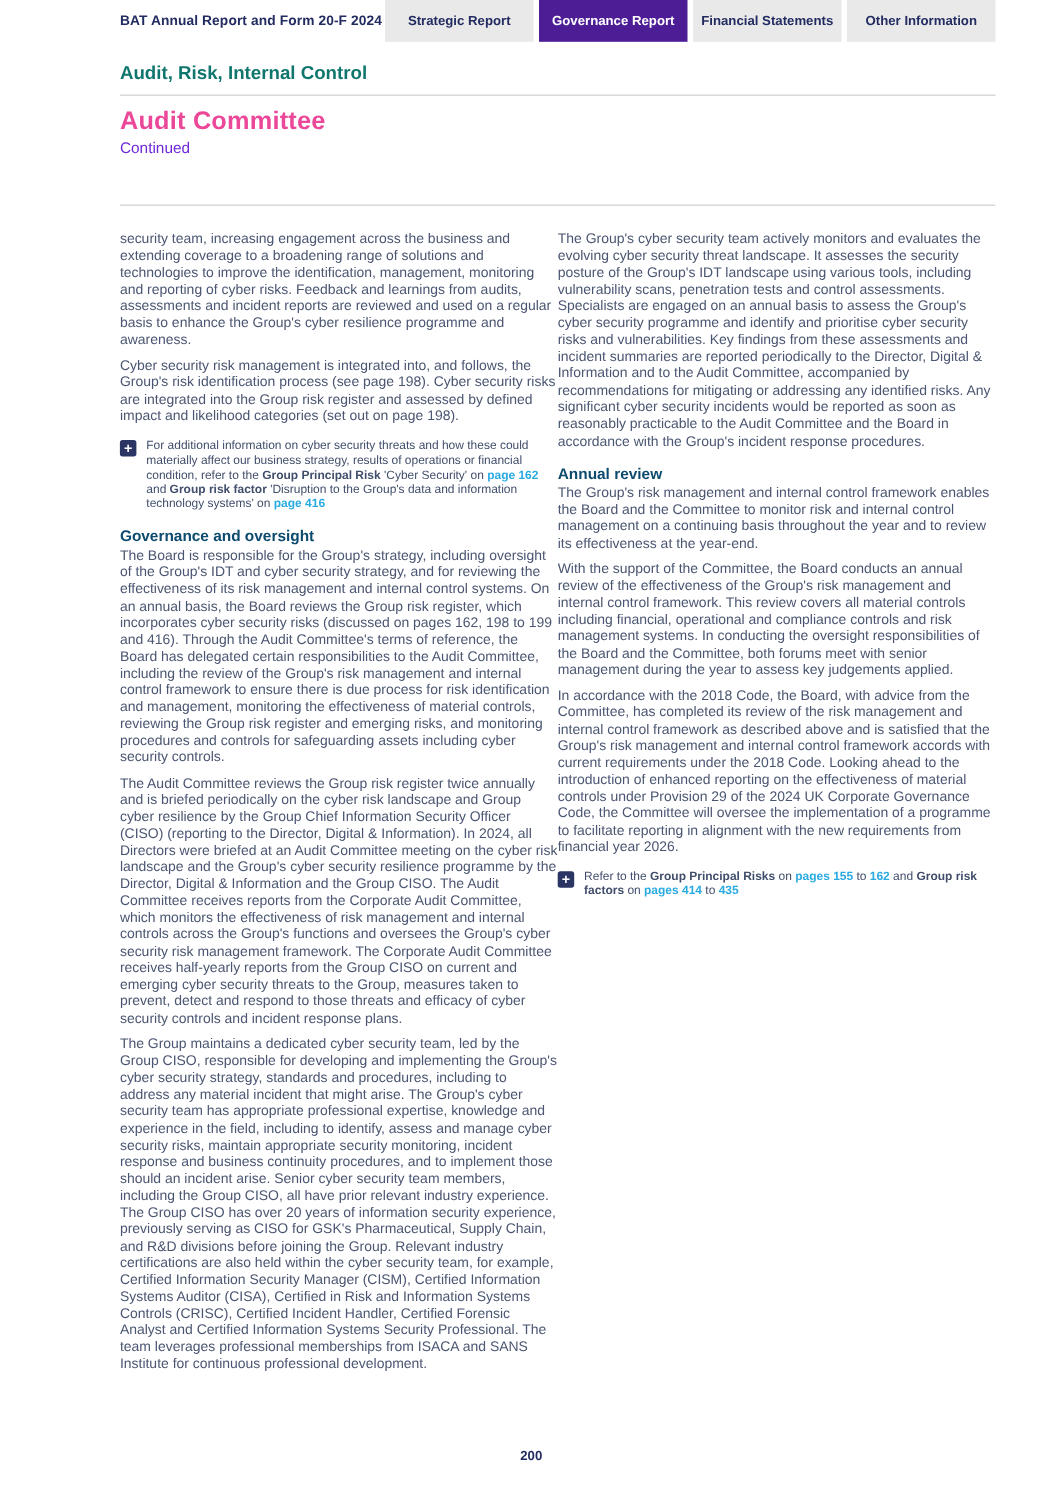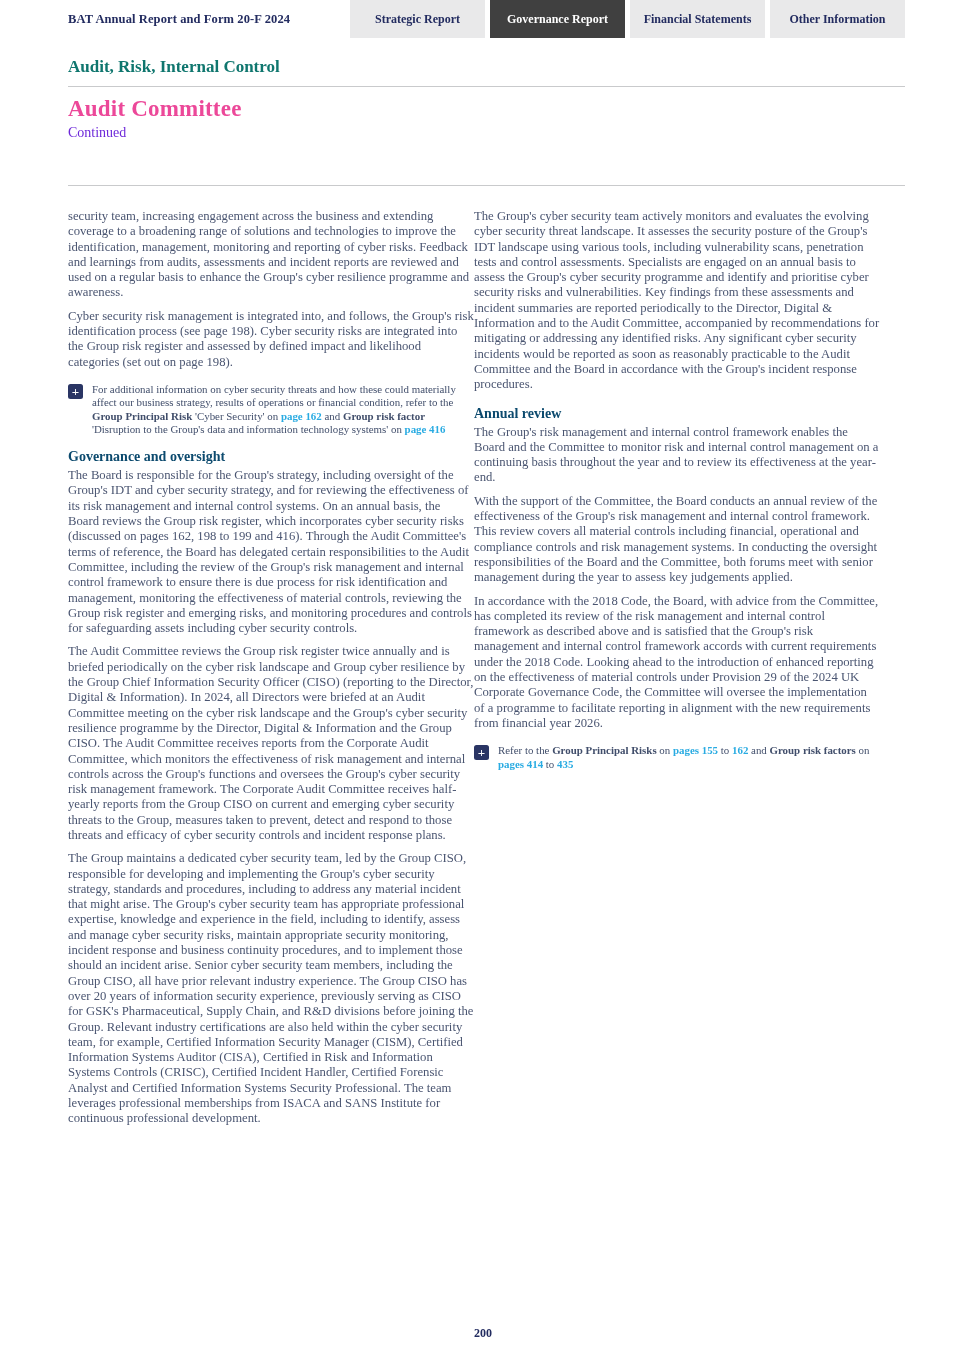--- a/index.html
+++ b/index.html
@@ -1,32 +1,33 @@
 <!DOCTYPE html>
 <html><head>
 <meta charset="utf-8">
 <style>
   * { box-sizing: border-box; }
   html,body { margin:0; padding:0; background:#ffffff; }
   .page {
     width:966px; height:1365px; position:relative; overflow:hidden;
     background:#ffffff;
-    font-family:Liberation Serif, serif;
+    font-family:Liberation Sans, sans-serif;
+    padding-left:41px;
     -webkit-font-smoothing:antialiased;
   }
   
   .top-bar { display:flex; justify-content:space-between; align-items:stretch;
     height:38px; padding-left:68px; padding-right:61px; }
   .report-title { font-size:12.5px; font-weight:bold; color:#232C60;
     align-self:center; letter-spacing:.1px; }
   .tabs { display:flex; gap:5px;border-radius:18px; }
   .tab { width:135px; display:flex; align-items:center; justify-content:center;
     background:#E9E9EA; color:#232C60; font-weight:bold; font-size:12px;
     text-align:center; cursor:pointer; padding:0 6px; }
-  .tab.active { background:#404040; color:#ffffff; }
+  .tab.active { background:#4c1d95; color:#ffffff; }
   
   .content { padding:0 61px 0 68px; }
   .section-label { margin-top:19px; font-size:17px; font-weight:bold; color:#0f766e; }
   .rule { border:none; border-top:1px solid #C9CACC; margin:9px 0 0 0; }
   h1 { margin:9px 0 0 0; font-size:23px; color:#ec4899; font-weight:bold; letter-spacing:.2px; }
   .subtitle { font-size:14px; color:#6d28d9; margin-top:3px; font-weight:400; }
   .rule-2 { margin-top:44px; }
   
   .columns { display:flex; margin-top:23px; }
   .col { width:406px; }
@@ -34,21 +35,21 @@
   .col h3 { margin:13px 0 3px 0; font-size:14px; color:#0c4a6e; font-weight:bold; }
   
   .callout { display:flex; gap:9px; margin:13px 0 6px 0; }
   .plus { flex:0 0 auto; width:15px; height:15px; background:#2A3564; color:#fff;
     border-radius:2.5px; font-size:13px; line-height:15px; text-align:center;
     font-weight:bold; margin-top:1px; }
   .callout-text { font-size:10.9px; line-height:13.3px; color:#414E6B; }
   .seg-bold { font-weight:bold; }
   .seg-link { font-weight:bold; color:#29ABE2; }
   
-  .footer { position:absolute; bottom:24px; left:0; width:100%; text-align:center;
+  .footer { position:absolute; bottom:35px; left:0; width:100%; text-align:center;
     font-size:12px; font-weight:bold; color:#232C60; }
 </style>
 </head>
 <body>
 
 <div class="page">
 
   <div class="top-bar">
     <div class="report-title">BAT Annual Report and Form 20-F 2024</div>
     <div class="tabs">

